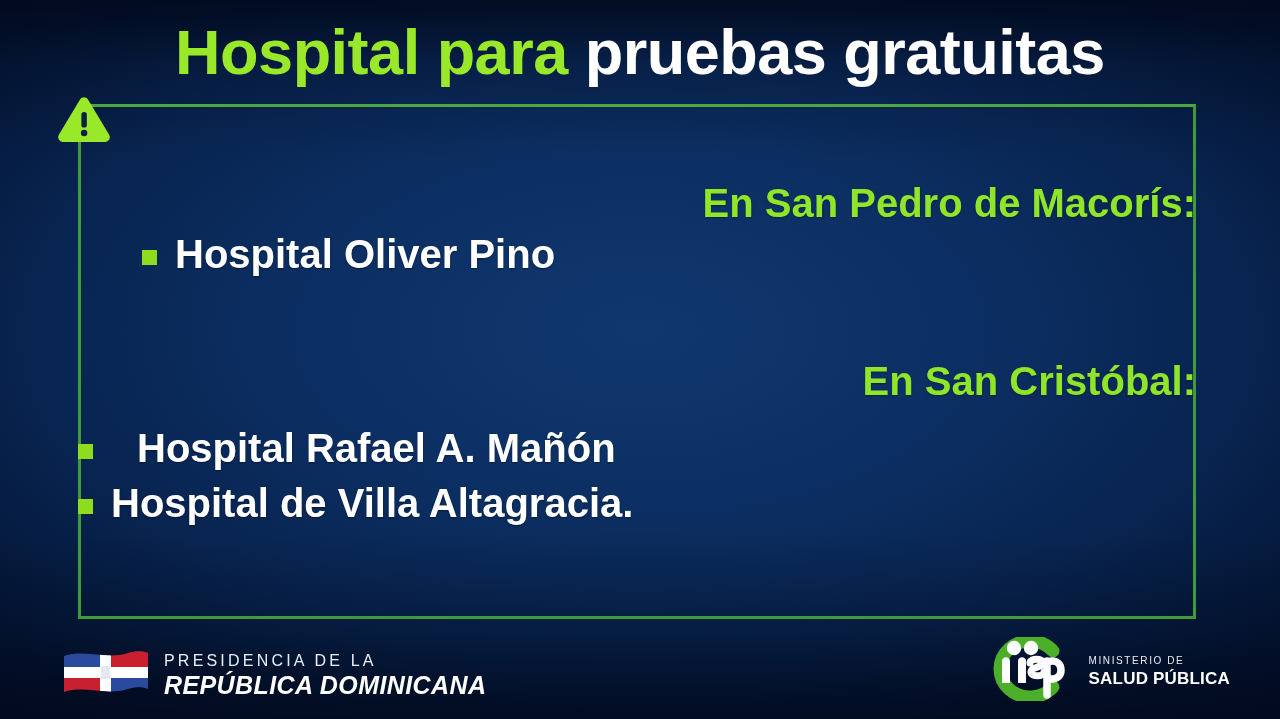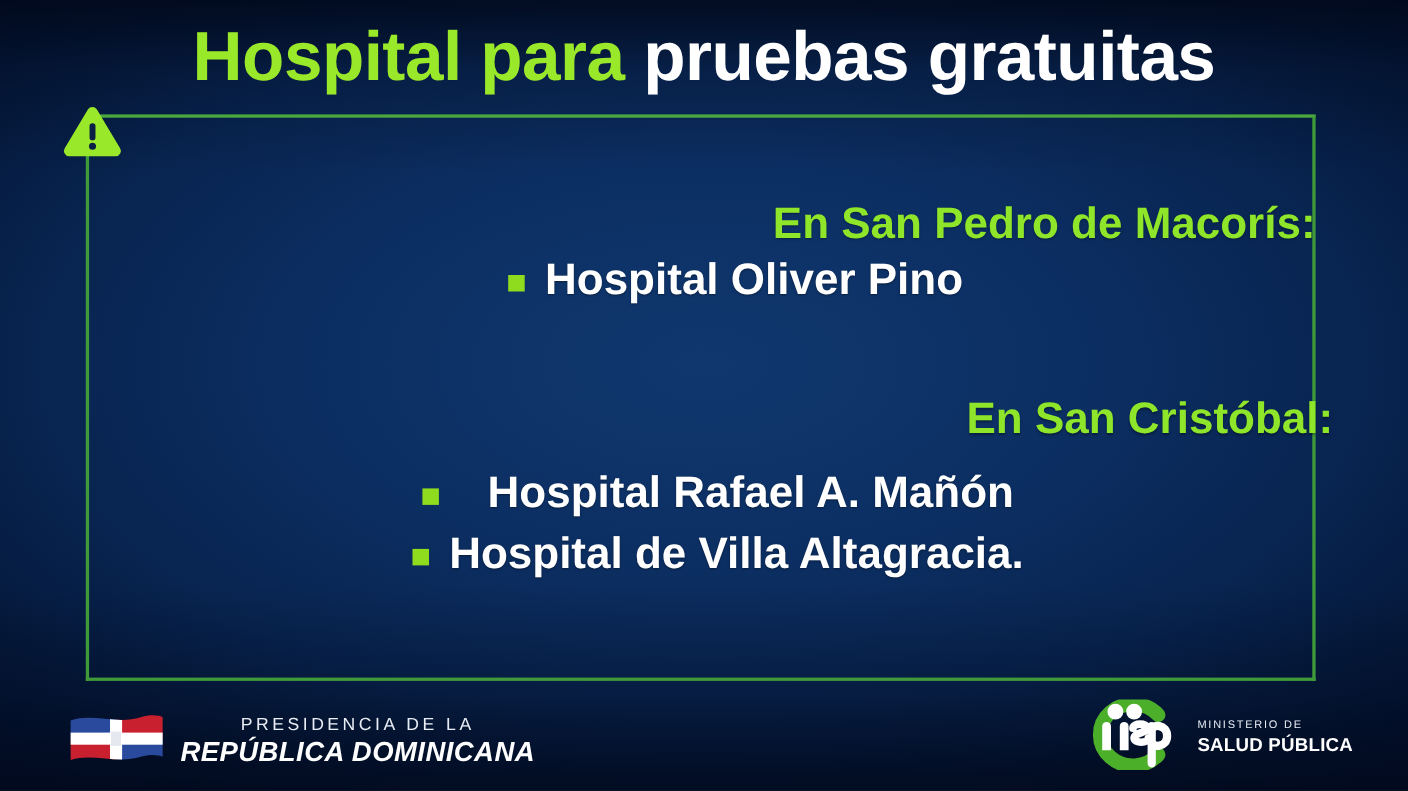--- a/index.html
+++ b/index.html
@@ -91,21 +91,20 @@
     font-size:40px;
     font-weight:bold;
     text-align:right;
     white-space:nowrap;
     text-shadow:0 1px 2px rgba(0,0,0,.35);
   }
 
   .item {
     display:flex;
     align-items:center;
-    justify-content:center;
     gap:18px;
     white-space:nowrap;
     margin-top:6px;
   }
   .item .bullet {
     flex:none;
     width:15px; height:15px;
     background:#8fdb1e;
     position:relative;
     top:3px;
@@ -113,30 +112,29 @@
   .item .txt {
     color:#ffffff;
     font-size:40px;
     font-weight:bold;
     text-shadow:0 1px 2px rgba(0,0,0,.4);
   }
 
   
   #grp1 { position:absolute; left:0; top:77px;  width:100%; }
   #grp1 .item { padding-left:64px; }
-  #grp2 { position:absolute; left:16px; top:255px; width:100%; }
+  #grp2 { position:absolute; left:0; top:255px; width:100%; }
   #grp2 .item { padding-left:0px; }
 
   
   #footer-left {
     position:absolute;
     left:62px; bottom:16px;
     display:flex; align-items:center; gap:14px;
     z-index:6;
-    text-align:center;
   }
   #footer-right {
     position:absolute;
     right:50px; bottom:14px;
     display:flex; align-items:center; gap:14px;
     z-index:6;
   }
   .logo-text { line-height:1.0; }
   .logo-text .l1 {
     color:#e9eef6;

